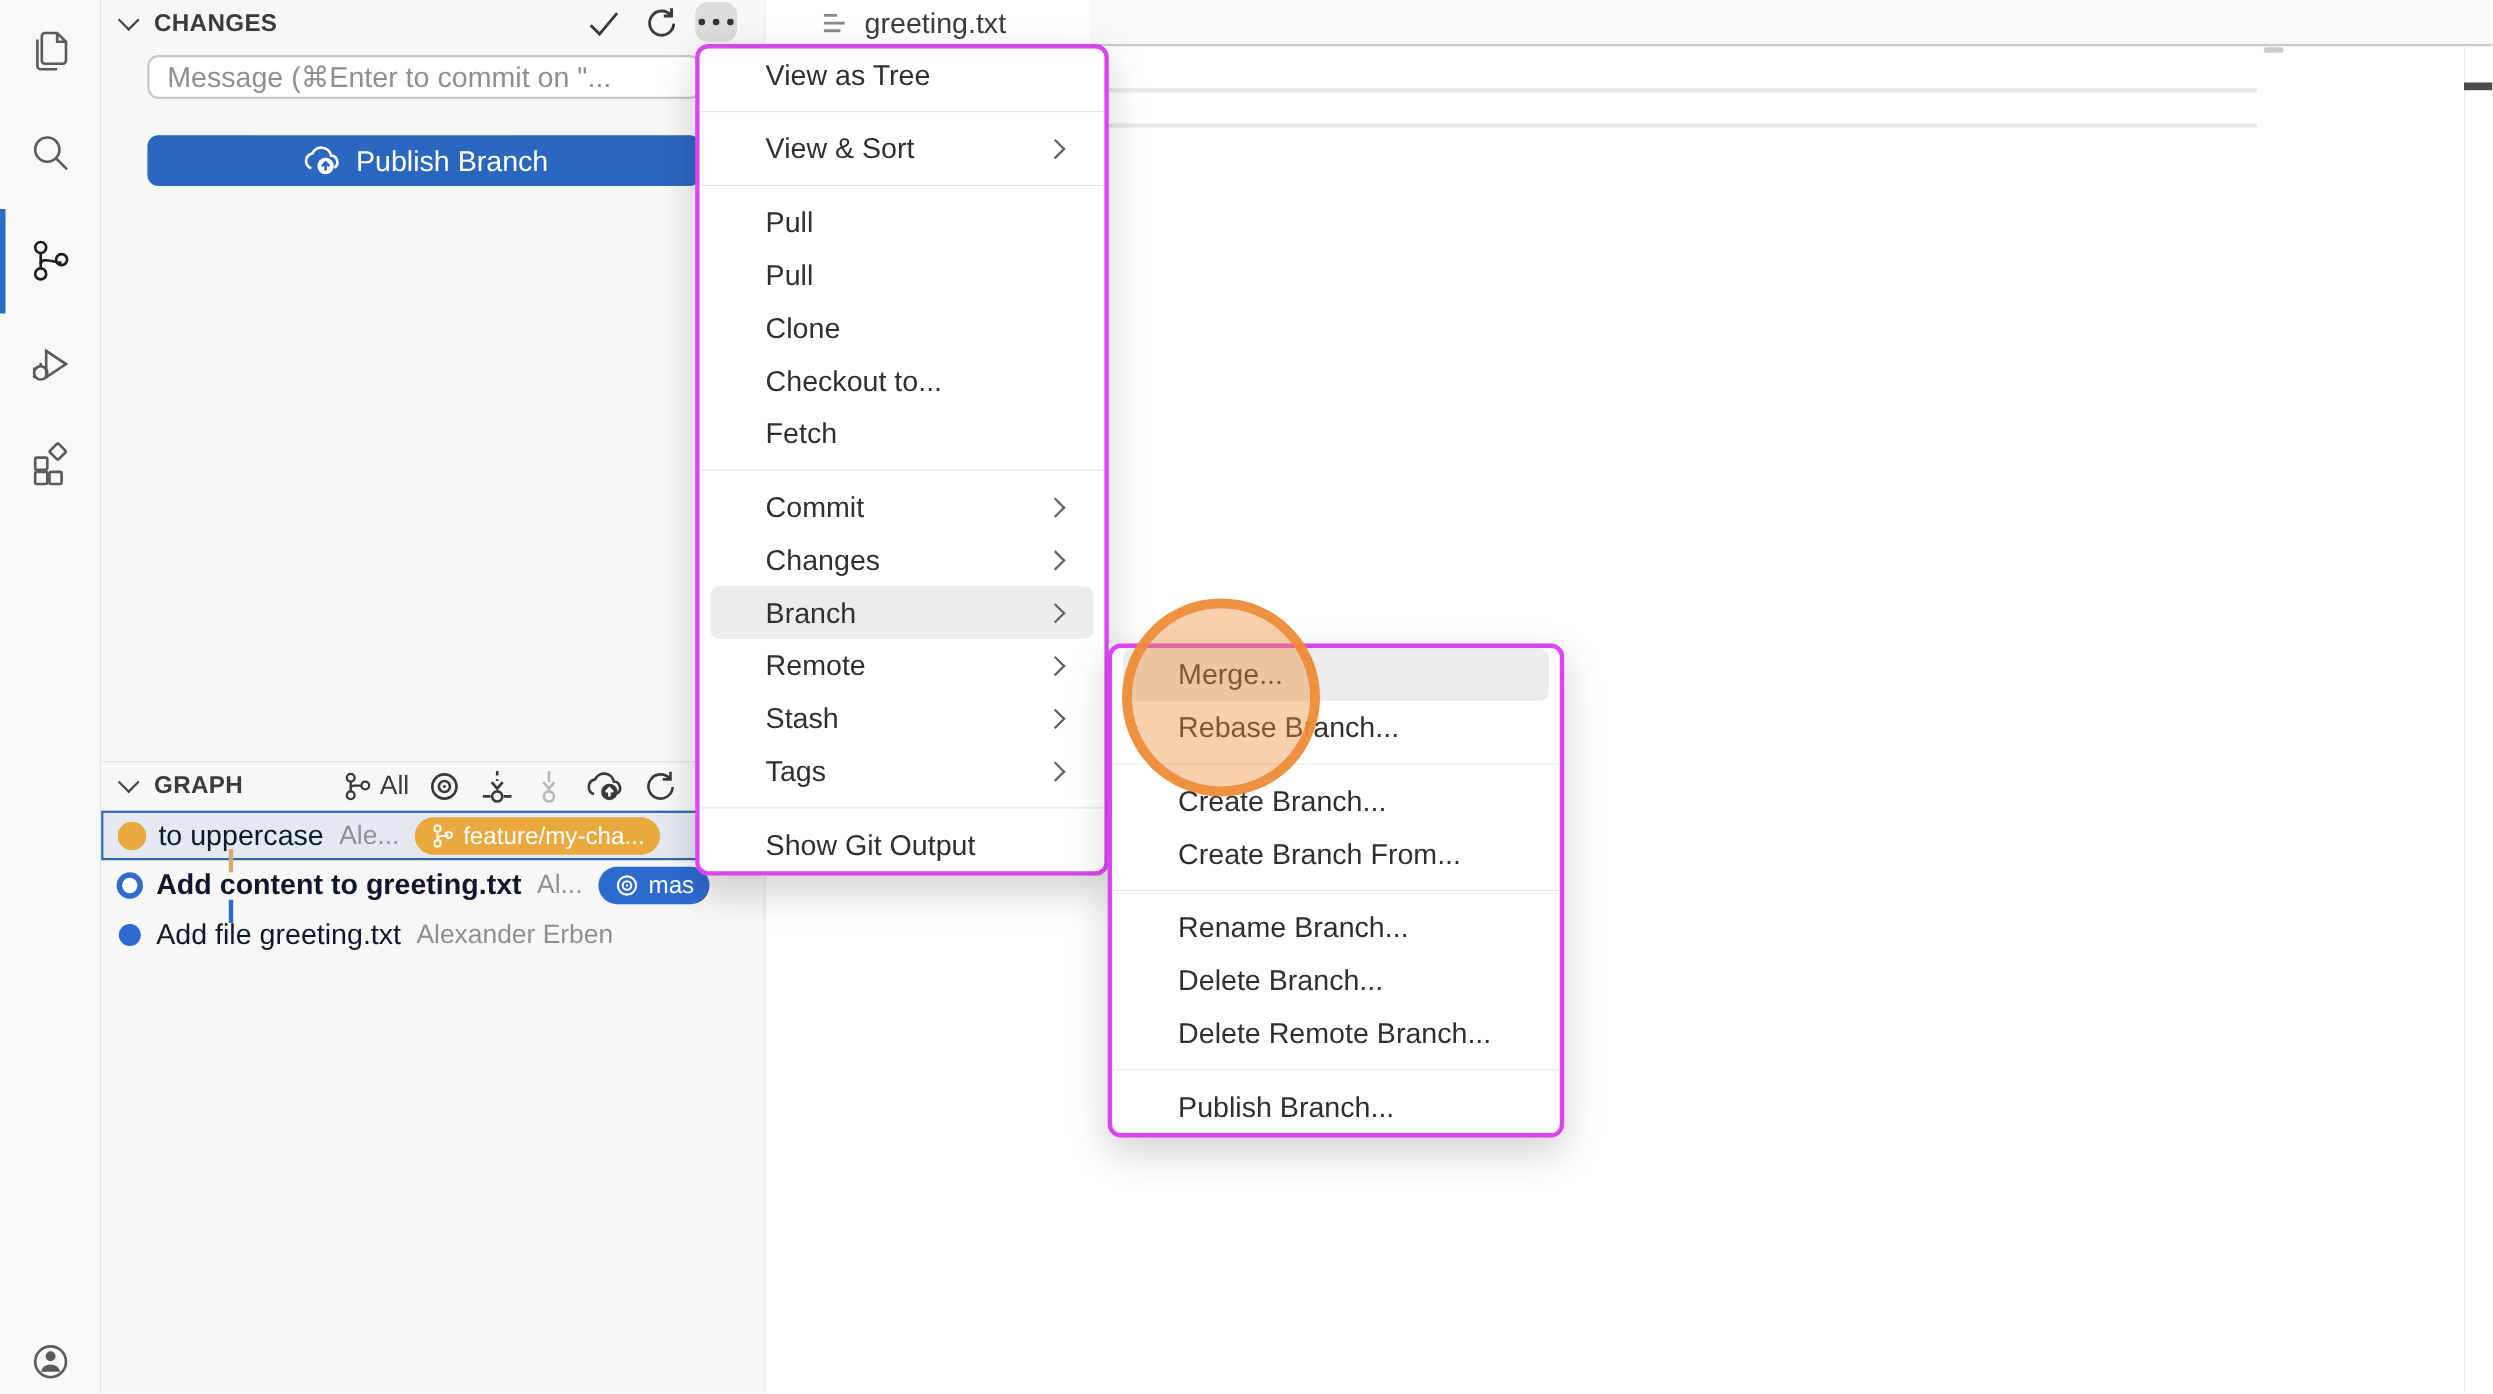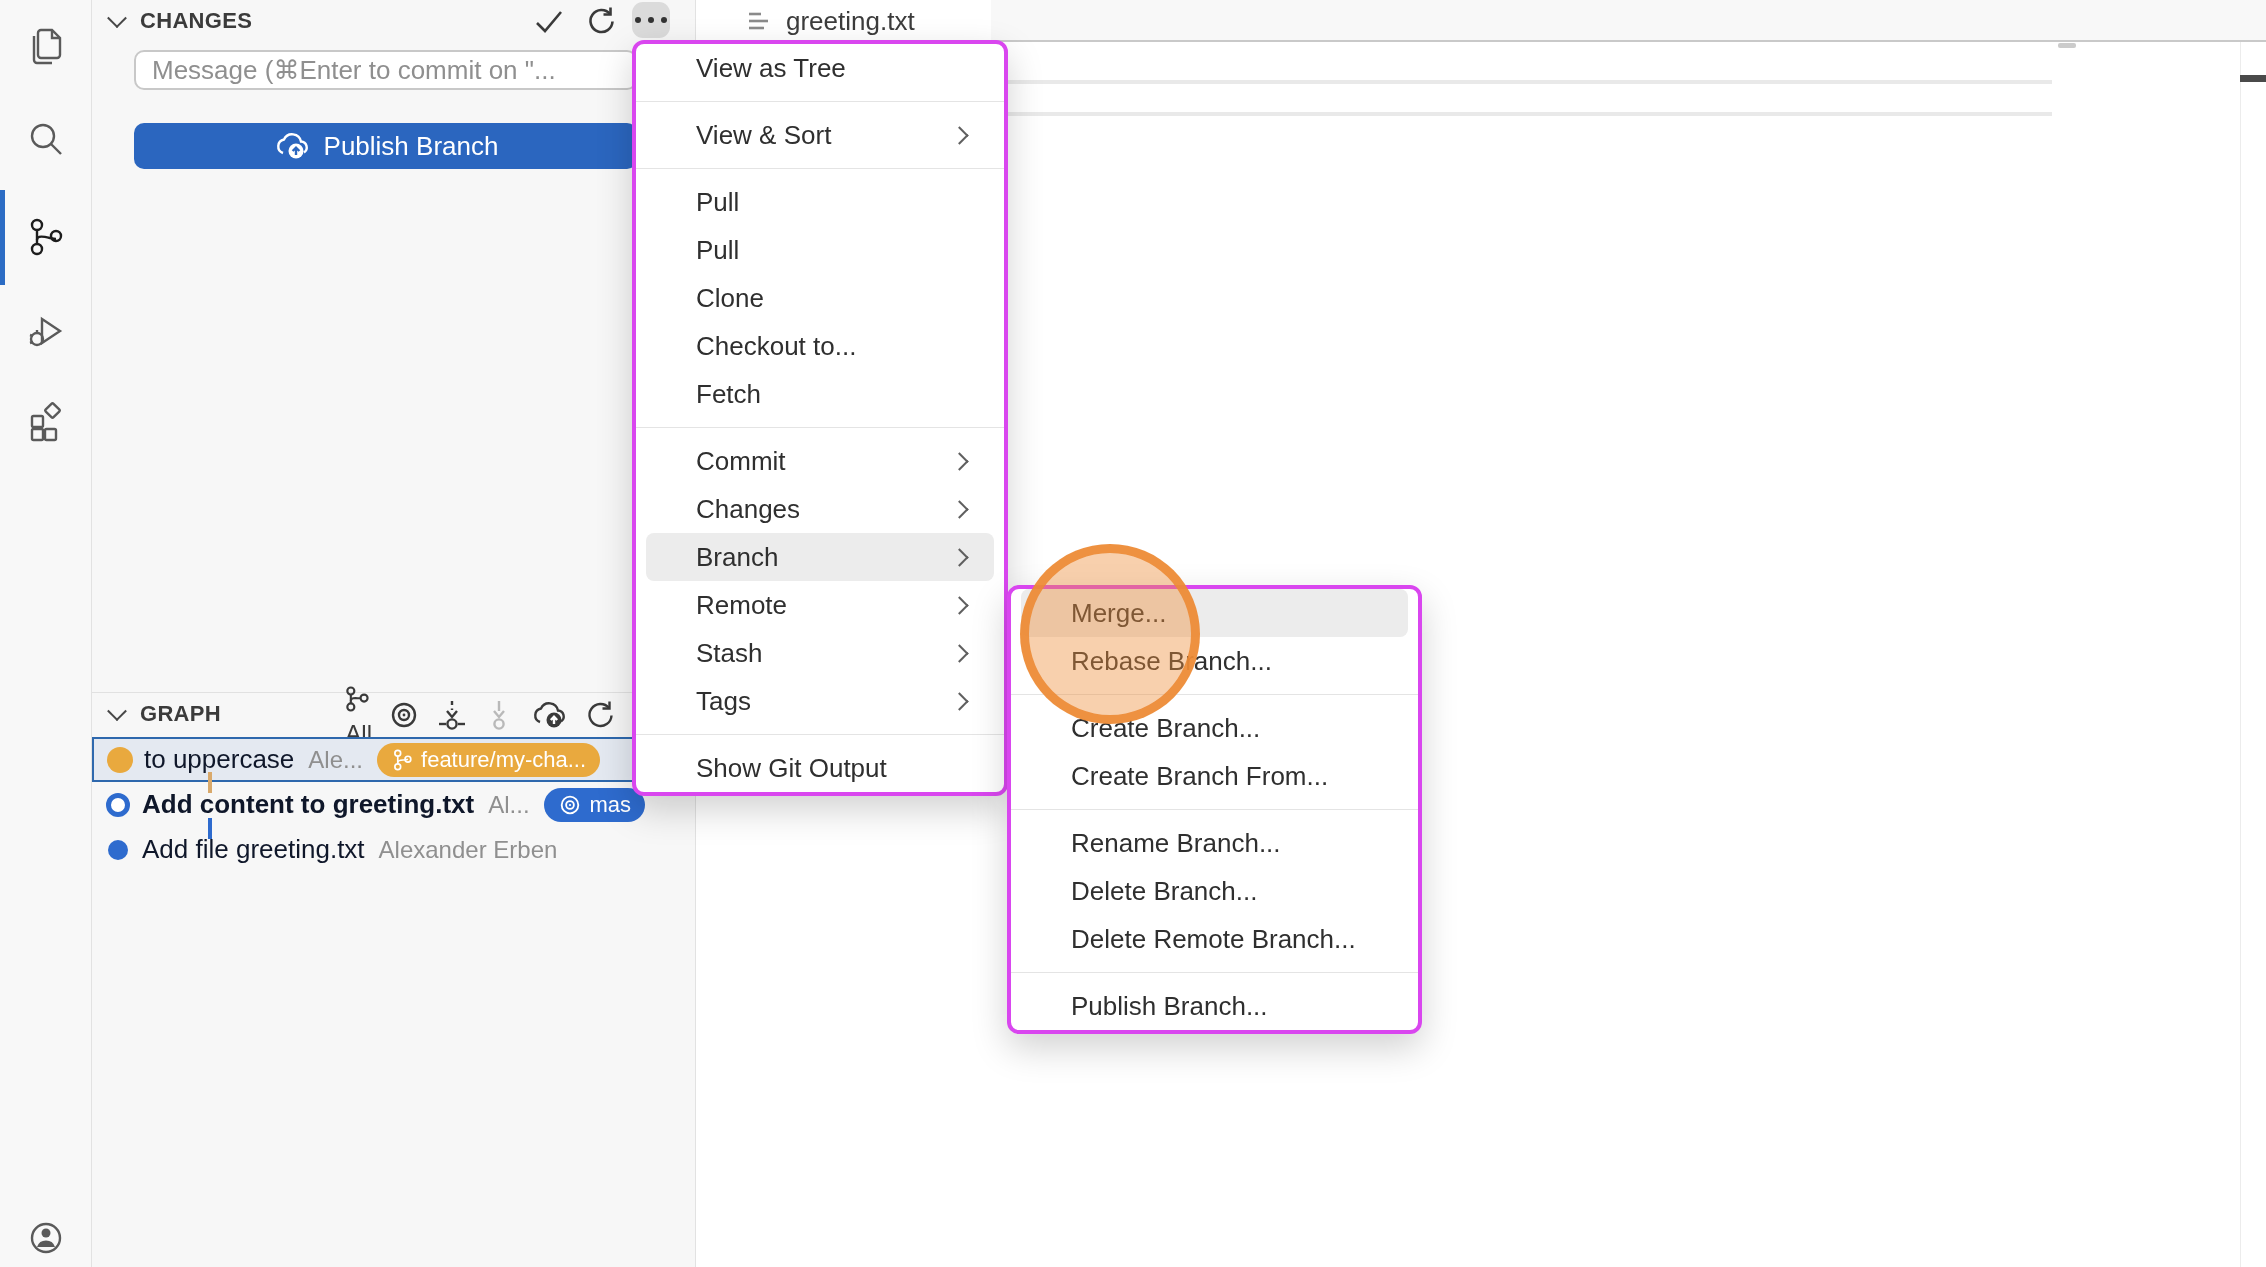--- a/index.html
+++ b/index.html
@@ -24,21 +24,21 @@
   .more-btn i{width:6px;height:6px;border-radius:50%;background:#333;}
 
   .commit-input{position:absolute;left:42px;top:50px;width:503px;height:40px;box-sizing:border-box;border:2px solid #c8c8c8;border-radius:10px;background:#fff;font-family:inherit;font-size:26px;color:#333;padding:0 16px;outline:none;}
   .commit-input::placeholder{color:#8f8f8f;}
 
   .publish-btn{position:absolute;left:42px;top:123px;width:503px;height:46px;border-radius:10px;background:#2b66bf;color:#fff;font-size:26px;font-weight:500;display:flex;align-items:center;justify-content:center;gap:13px;}
 
   .graph-sep{position:absolute;left:0;top:692px;width:100%;height:1px;background:#e1e1e1;}
   .graph-header{top:693px;}
   .g-icons{position:absolute;right:78px;top:0;height:44px;display:flex;align-items:center;gap:15px;}
-  .g-icon{display:flex;align-items:flex-end;gap:5px;flex-direction:column;}
+  .g-icon{display:flex;align-items:center;gap:5px;}
   .g-icon svg{stroke:#3a3a3a;fill:none;stroke-width:2.4;}
   .g-icon.disabled svg{stroke:#b9b9b9;}
   .g-all{font-size:24px;color:#3a3a3a;}
 
   .rows{position:absolute;left:0;top:737px;width:100%;}
   .grow{height:45px;display:flex;align-items:center;padding-left:12px;box-sizing:border-box;width:100%;}
   .grow.selected{background:#e4e9f1;border:2px solid #2e68ad;}
   .dotcol{width:28px;display:flex;justify-content:center;flex:none;z-index:2;}
   .dot-orange{width:26px;height:26px;border-radius:50%;background:#e9a93e;}
   .dot-hollow{width:24px;height:24px;border-radius:50%;border:5px solid #2e6bce;background:#fff;box-sizing:border-box;}

